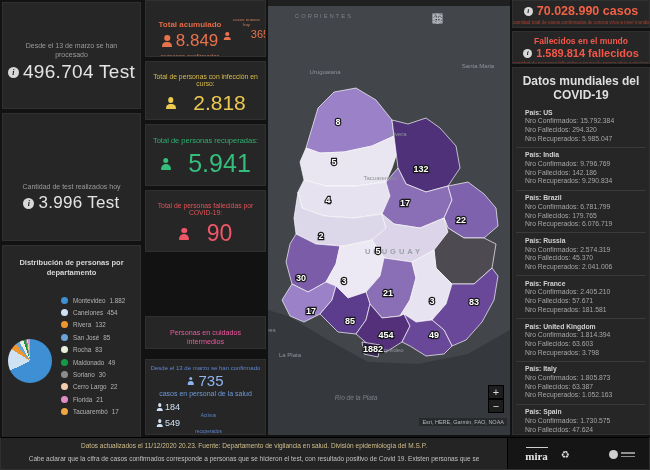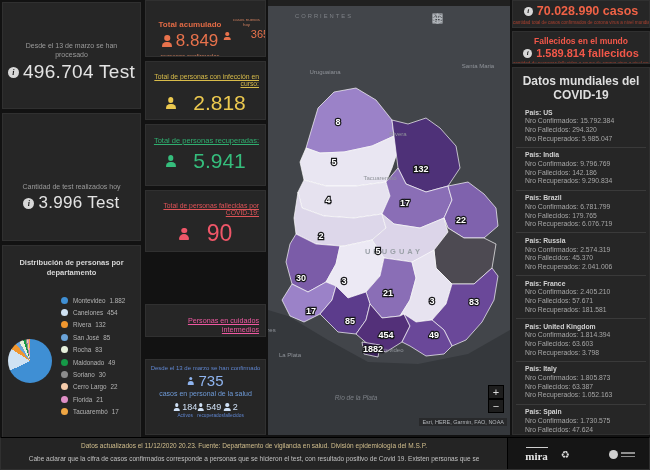--- a/index.html
+++ b/index.html
@@ -23,47 +23,47 @@
   .pie{width:44px;height:44px;border-radius:50%;margin-top:45px;flex:none;}
   .legend{flex:1;padding-left:9px;}
   .leg-row{display:flex;align-items:center;height:12.4px;}
   .leg-dot{width:7px;height:7px;border-radius:50%;margin-right:5px;flex:none;}
   .leg-txt{font-size:6.3px;color:#b4b4b4;white-space:nowrap;}
   .leg-val{margin-left:4px;}
 
   
   .mid{left:145px;width:121px;}
   #c-acc{top:0;height:57px;} #c-active{top:61px;height:59px;} #c-rec{top:124px;height:62px;}
-  #c-dead{top:190px;height:62px;} #c-icu{top:256px;height:52px;} #c-int{top:304px;height:33px;}
+  #c-dead{top:190px;height:62px;} #c-icu{top:256px;height:52px;} #c-int{top:316px;height:33px;}
   #c-hw{top:359px;height:76px;}
   .person{position:relative;display:inline-block;width:11px;height:12px;flex:none;}
   .person::before{content:"";position:absolute;top:0;left:50%;transform:translateX(-50%);width:5.5px;height:5.5px;border-radius:50%;background:currentColor;}
   .person::after{content:"";position:absolute;bottom:0;left:50%;transform:translateX(-50%);width:10px;height:5.5px;border-radius:5px 5px 1px 1px;background:currentColor;}
   .person.sm{width:7px;height:8px;} .person.sm::before{width:3.5px;height:3.5px;} .person.sm::after{width:6.5px;height:3.5px;}
   .acc-left{width:74%;text-align:center;}
   .acc-title{color:#e06a45;font-size:8px;font-weight:700;margin-top:19px;text-align:center;}
   .acc-main{display:flex;align-items:center;justify-content:center;gap:3px;color:#e8724c;margin-top:2px;}
   .acc-value{font-size:17px;}
   .acc-sub{color:#cf7f5e;font-size:6px;margin-top:2px;}
   .acc-side{position:absolute;right:3px;top:16px;width:26%;text-align:center;color:#cf7f5e;}
   .acc-side-label{font-size:4.4px;}
   .acc-side-value{display:flex;align-items:flex-end;justify-content:center;gap:20px;color:#e8724c;font-size:11px;margin-top:1px;}
-  .m-title{font-size:6.8px;text-align:right;margin-top:11px;padding:0 6px;text-decoration:underline;}
+  .m-title{font-size:6.8px;text-align:center;margin-top:11px;padding:0 6px;}
   .m-value{display:flex;align-items:center;justify-content:center;gap:17px;margin-top:4px;}
   #c-active .m-title{color:#d8bc4a;} #c-active .m-value{color:#ecc94f;font-size:21px;}
-  #c-rec .m-title{color:#2fae6f;font-size:7.5px;} #c-rec .m-value{color:#35bd7c;font-size:21px;}
+  #c-rec .m-title{color:#2fae6f;font-size:7.5px;} #c-rec .m-value{color:#35bd7c;font-size:25px;}
   #c-dead .m-title{color:#e05458;} #c-dead .m-value{color:#ee5668;font-size:23px;}
   #c-icu .m-title,#c-int .m-title{color:#ef58a1;font-size:7.2px;}
   #c-icu .m-value,#c-int .m-value{color:#f558a8;font-size:20px;}
   #c-int .m-value{font-size:18px;}
   .bed{width:28px;height:16px;}
   .hw-intro{color:#5f85cf;font-size:6px;text-align:center;margin-top:5px;}
   .hw-main{display:flex;align-items:center;justify-content:center;gap:4px;color:#8fb4ef;font-size:15px;margin-top:1px;}
   .hw-outro{color:#6f9bd8;font-size:7px;text-align:center;margin-top:1px;}
-  .hw-stats{display:flex;justify-content:center;padding:5px 4px 0 10px;}
+  .hw-stats{display:flex;justify-content:flex-start;padding:5px 4px 0 10px;flex-direction:column;}
   .hw-stat{text-align:center;color:#5f8dd3;}
   .hw-stat .v{display:flex;align-items:center;gap:2px;color:#cfe0f5;font-size:9px;}
   .hw-stat .l{font-size:4.8px;color:#5f85cf;margin-top:1px;}
 
   
   #map{left:268px;top:0;width:242px;height:435px;background:#42454a;border:none;}
   #map svg{position:absolute;left:0;top:0;}
   .map-topbar{position:absolute;left:0;top:0;width:100%;height:6px;background:#202020;}
   .map-tools{position:absolute;top:13px;right:13px;display:flex;gap:7px;z-index:4;}
   .map-tools span{width:11px;height:11px;color:#b4b8bd;display:inline-block;}

